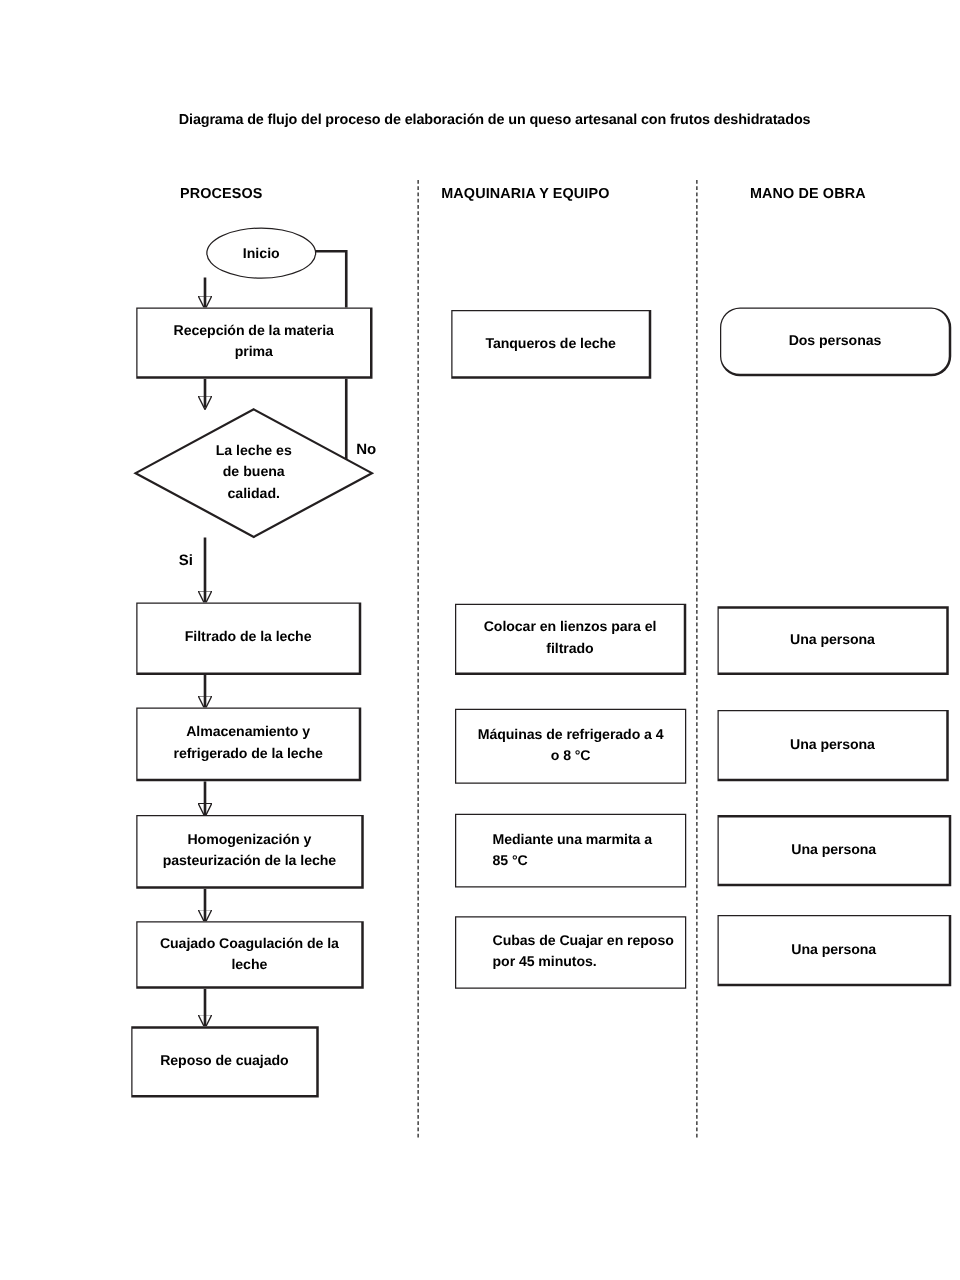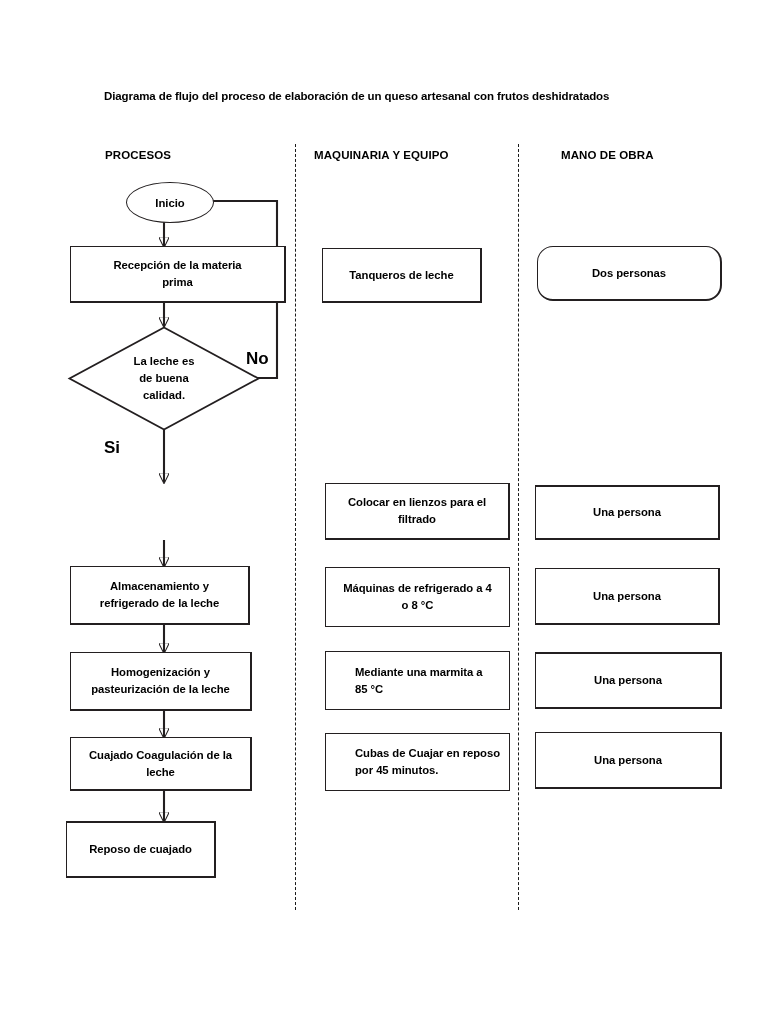--- a/index.html
+++ b/index.html
@@ -17,21 +17,21 @@
     -webkit-font-smoothing: antialiased;
   }
 
   #canvas {
     position: absolute;
     left: 0; top: 0;
     width: 768px;
     height: 1024px;
   }
 
-  .abs { position: absolute; box-sizing: border-box; }
+  .abs { position: absolute; box-sizing: border-box; margin-left: 39px; }
 
   
   .title {
     left: 104px;
     top: 89px;
     width: 620px;
     font-size: 11.5px;
     font-weight: bold;
     letter-spacing: -0.1px;
     line-height: 14px;
@@ -112,21 +112,21 @@
     position: relative;
     text-align: center;
     font-size: 11.3px;
     font-weight: bold;
     line-height: 17px;
     z-index: 2;
   }
 
   
   .branch-label {
-    font-size: 17px;
+    font-size: 12px;
     font-weight: bold;
     line-height: 14px;
     white-space: nowrap;
   }
 
   
   #connectors {
     position: absolute;
     left: 0; top: 0;
     width: 768px; height: 1024px;
@@ -172,41 +172,46 @@
 
     <line x1="164" y1="791" x2="164" y2="821" stroke-width="2.1" marker-end="url(#arrow)"></line>
 
     <polyline points="231,378 277,378 277,201 182,201" stroke-width="2.1" marker-end="url(#arrow)"></polyline>
   </svg>
 
   <div class="abs oval" style="left:126px; top:182px; width:88px; height:41px;">
     <span>Inicio</span>
   </div>
 
-  <div class="abs node shadow" style="left:70px; top:246px; width:216px; height:57px;">
+  <div class="abs node shadow" style="left:70px; top:246px; width:189px; height:57px;">
     <div>
       <span>Recepción de la materia</span><br>
       <span>prima</span>
     </div>
   </div>
 
   <div class="abs diamond-wrap" style="left:68px; top:326px; width:192px; height:105px;">
     <svg width="192" height="105" viewBox="0 0 192 105">
       <polygon points="96,1.5 190.5,52.5 96,103.5 1.5,52.5" fill="#ffffff" stroke="#231f20" stroke-width="1.8"></polygon>
     </svg>
     <div class="diamond-text">
       <span>La leche es</span><br>
       <span>de buena</span><br>
       <span>calidad.</span>
     </div>
   </div>
 
   <div class="abs branch-label" style="left:246px; top:352px;">No</div>
   <div class="abs branch-label" style="left:104px; top:441px;">Si</div>
 
+  <div class="abs node shadow" style="left:70px; top:482px; width:180px; height:58px;">
+    <div>
+      <span>Filtrado de la leche</span>
+    </div>
+  </div>
 
   <div class="abs node shadow" style="left:70px; top:566px; width:180px; height:59px;">
     <div>
       <span>Almacenamiento y</span><br>
       <span>refrigerado de la leche</span>
     </div>
   </div>
 
   <div class="abs node shadow" style="left:70px; top:652px; width:182px; height:59px;">
     <div>

